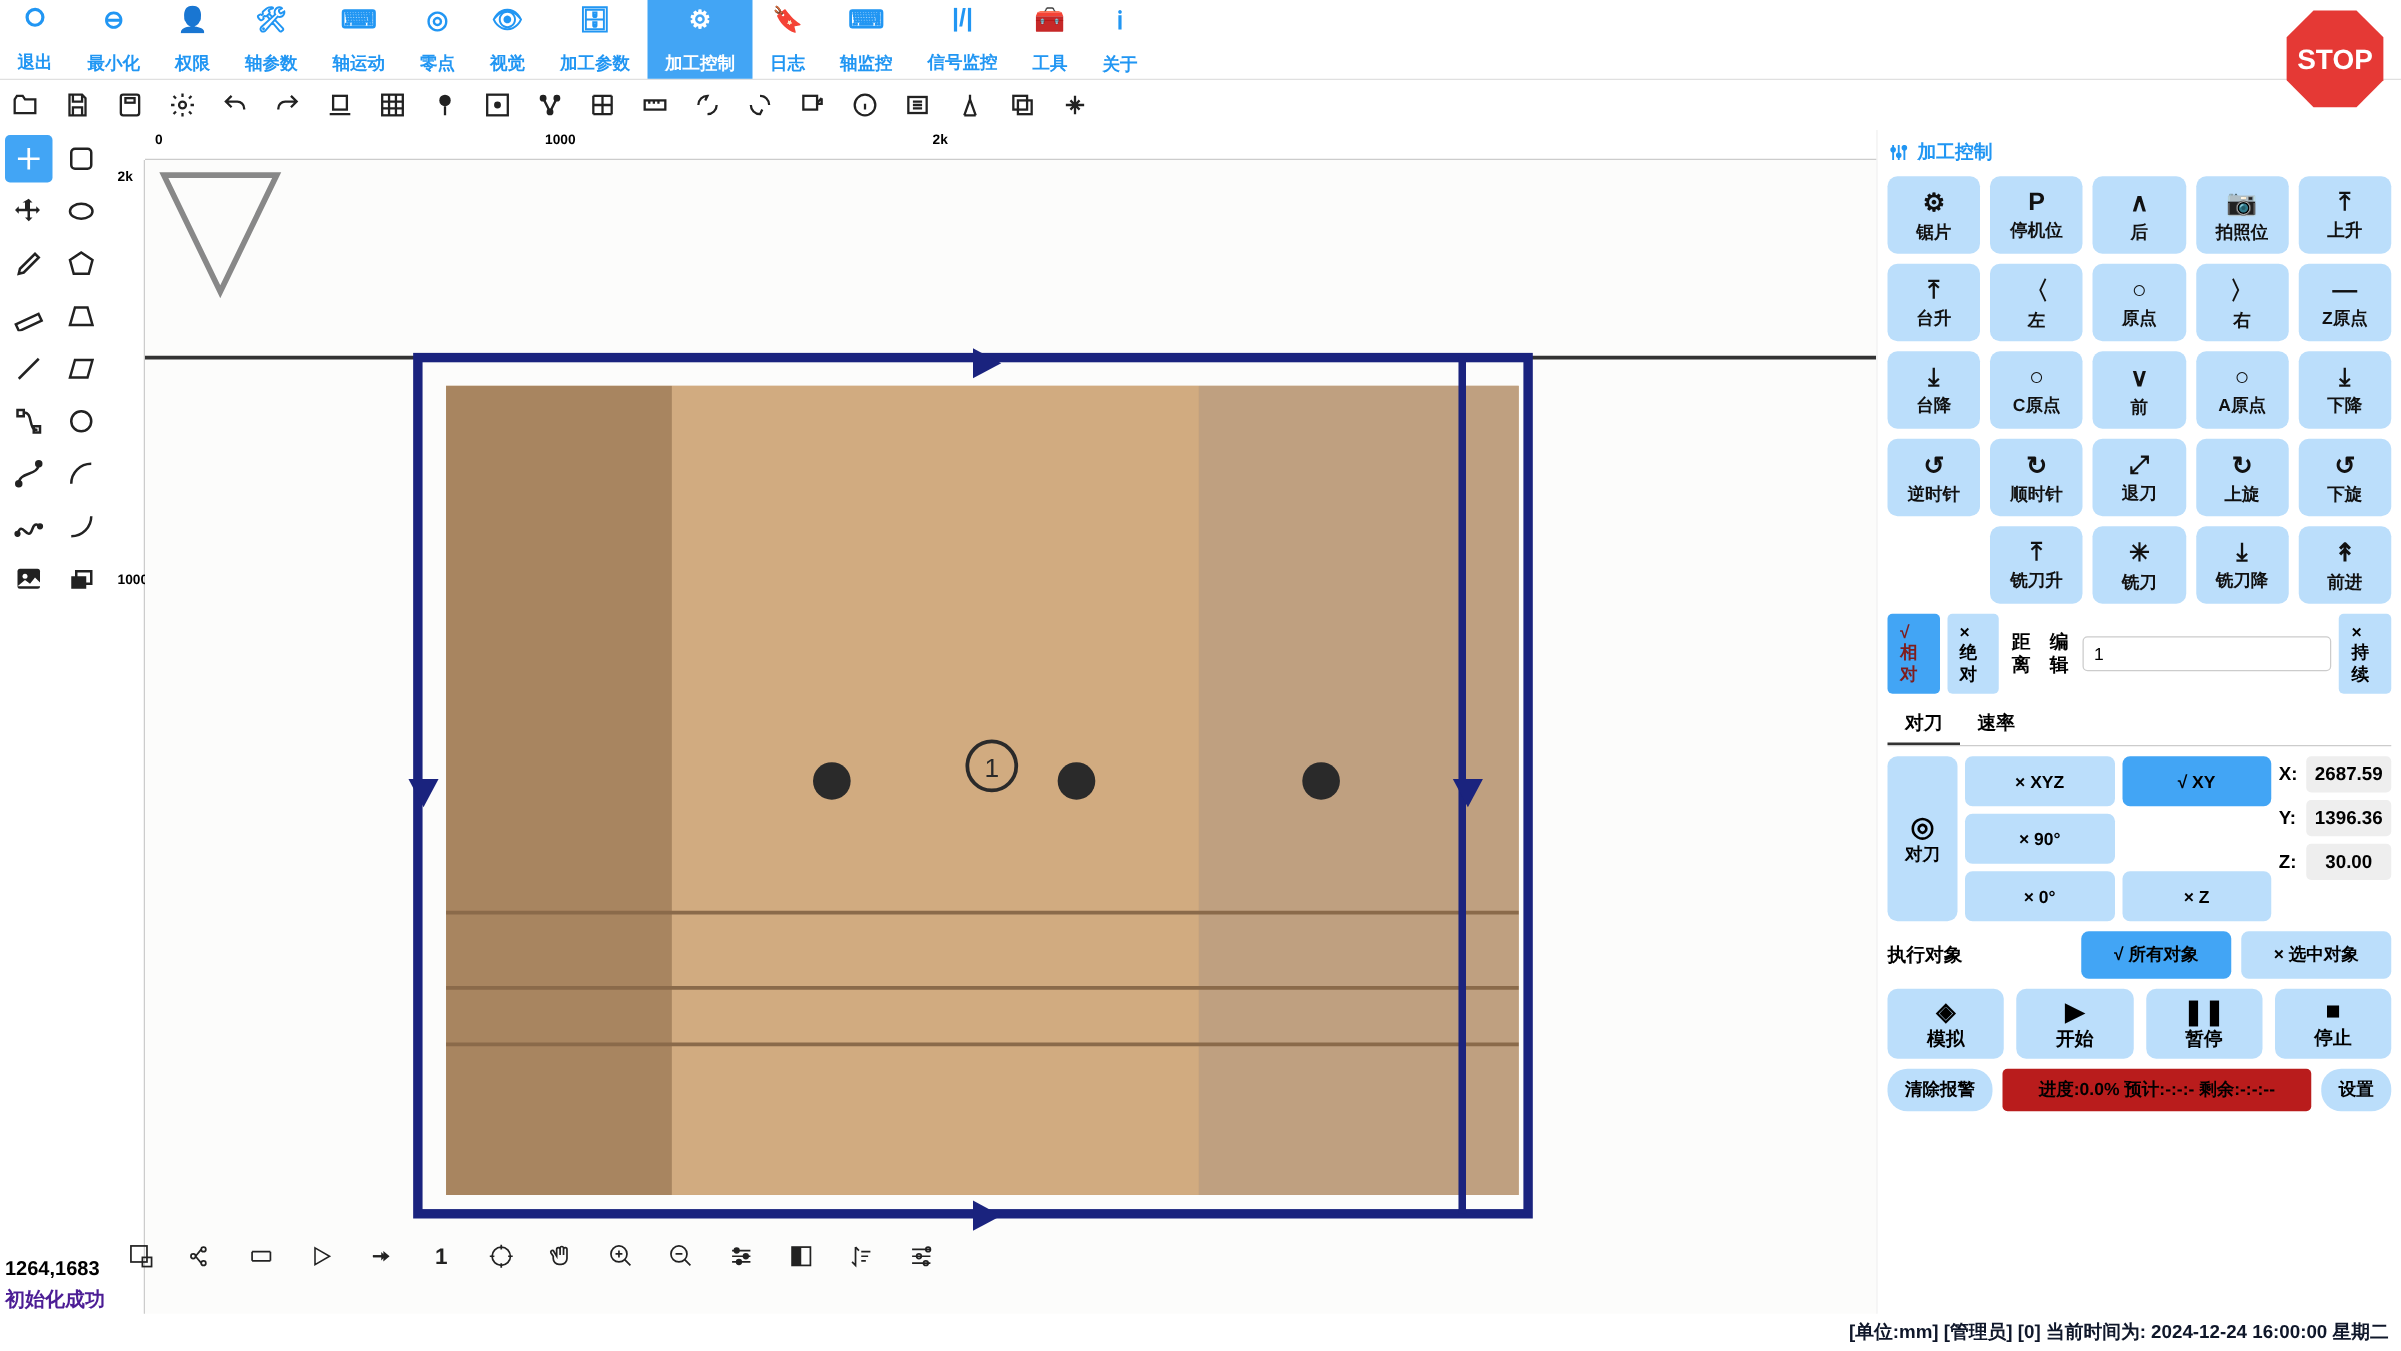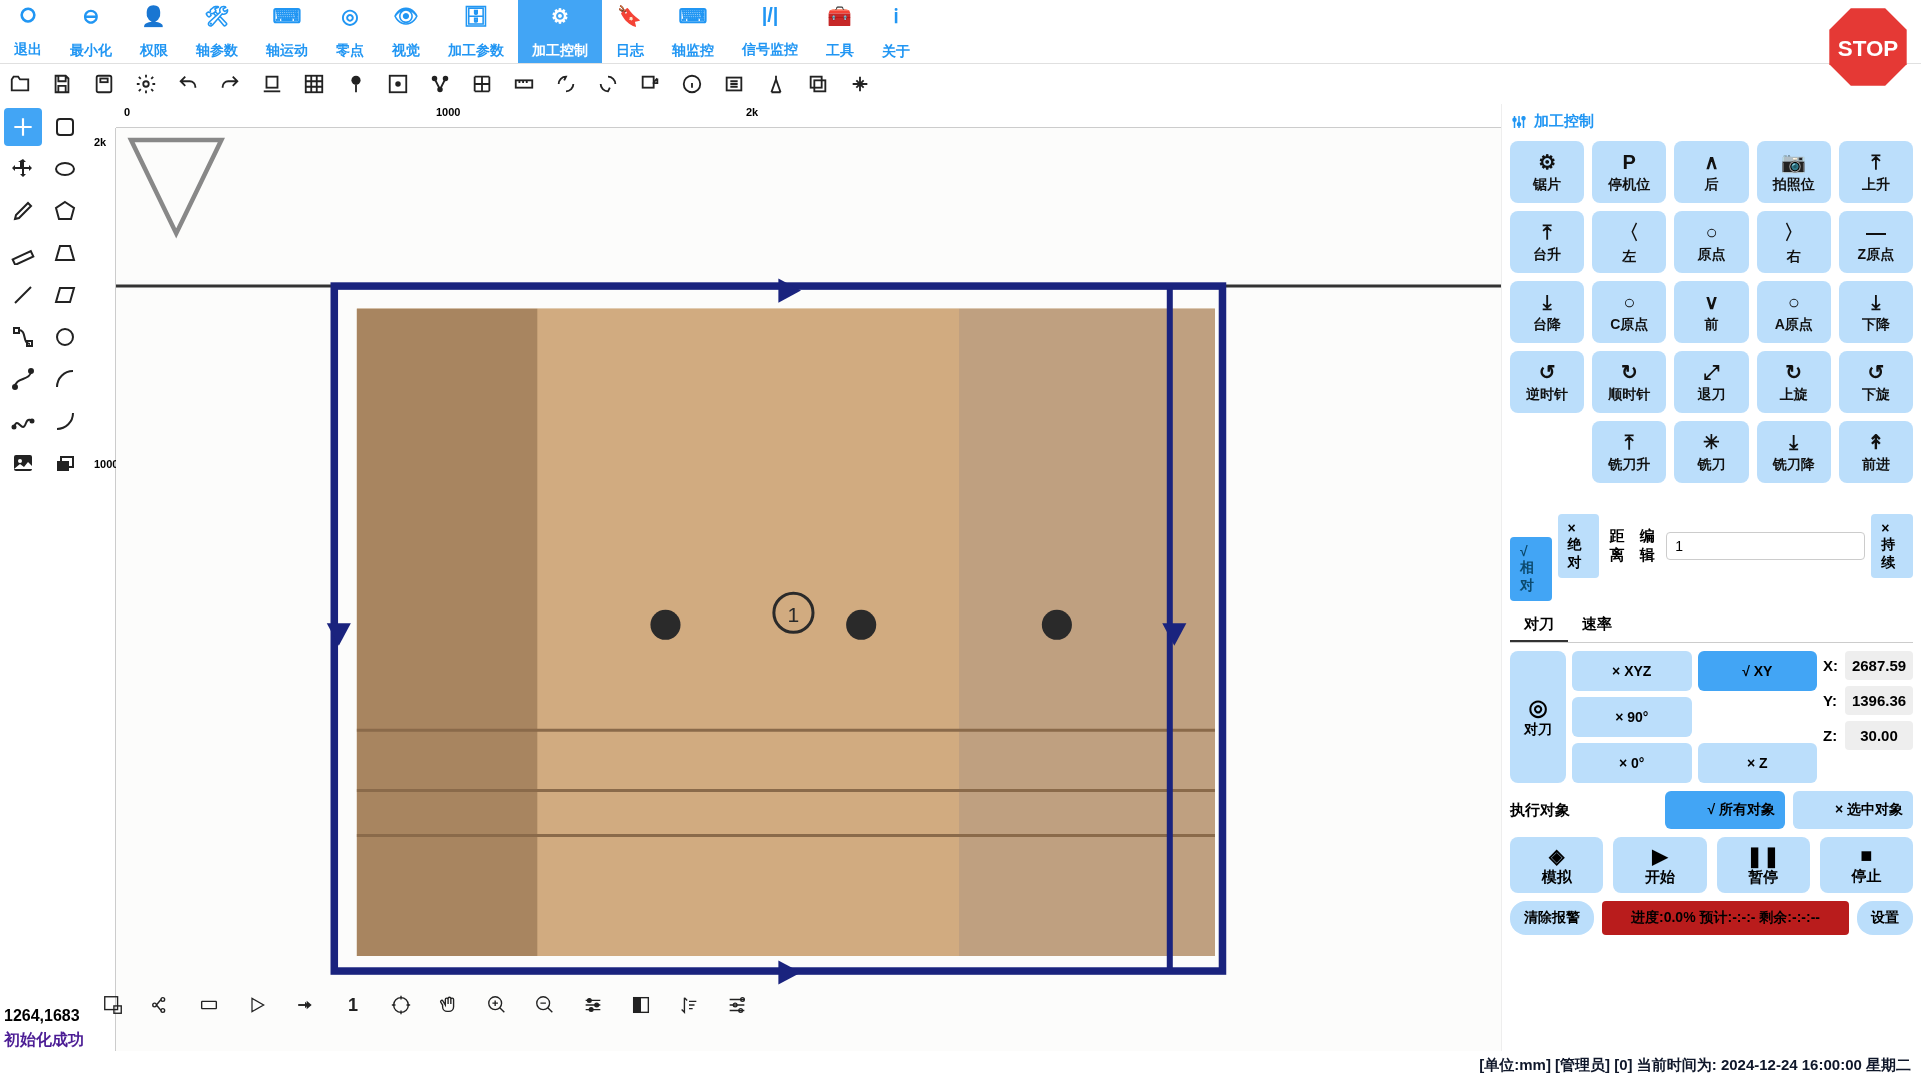--- a/index.html
+++ b/index.html
@@ -37,41 +37,41 @@
 
 .right-panel { width: 420px; padding: 6px 8px; border-left: 1px solid #eee; display: flex; flex-direction: column; gap: 8px; }
 .panel-title { display: flex; align-items: center; gap: 6px; color: #2196F3; font-weight: bold; font-size: 15px; padding: 2px 0; }
 .control-grid { display: grid; grid-template-columns: repeat(5, 1fr); gap: 8px; }
 .ctrl-btn { background: #bbdefb; border-radius: 8px; height: 62px; display: flex; flex-direction: column; align-items: center; justify-content: center; cursor: pointer; font-weight: bold; font-size: 14px; color: #111; }
 .ctrl-btn .cicon { font-size: 20px; margin-bottom: 2px; }
 .ctrl-btn.empty { background: transparent; cursor: default; }
 
 .dist-row { display: flex; gap: 6px; align-items: center; }
 .tog-btn { background: #bbdefb; border-radius: 4px; padding: 6px 10px; font-weight: bold; cursor: pointer; font-size: 14px; }
-.tog-btn.active { background: #42a5f5; color: #0c4a6e; margin-top: 46px; }
+.tog-btn.active { background: #42a5f5; color: #7f1d1d; }
 .plain-label { font-weight: bold; font-size: 15px; padding: 0 4px;}
 .dist-input { flex: 1; border: 1px solid #ccc; border-radius: 4px; padding: 5px 8px; font-size: 14px; }
 
 .tabs-row { display: flex; border-bottom: 1px solid #ccc;}
 .tab { padding: 6px 14px; font-weight: bold; cursor: pointer; font-size: 15px;}
 .tab.active { border-bottom: 2px solid #333; }
 
 .knife-section { display: flex; gap: 6px; }
 .knife-left { width: 56px; background: #bbdefb; border-radius: 8px; display: flex; flex-direction: column; align-items: center; justify-content: center; font-weight: bold; font-size: 14px;}
 .knife-mid { flex: 1; display: grid; grid-template-columns: 1fr 1fr; grid-template-rows: 1fr 1fr 1fr; gap: 6px; }
 .kbtn { background: #bbdefb; border-radius: 6px; display: flex; align-items: center; justify-content: center; font-weight: bold; cursor: pointer; font-size: 14px; height: 40px;}
 .kbtn.active { background: #42a5f5; }
 .knife-right { width: 90px; display: flex; flex-direction: column; gap: 6px; }
 .coord-row { display: flex; align-items: center; gap: 4px; }
 .coord-label { font-weight: bold; width: 18px; font-size: 15px;}
 .coord-val { flex: 1; background: #eee; border-radius: 4px; padding: 6px 4px; text-align: center; font-weight: bold; font-size: 15px;}
 
 .exec-row { display: flex; align-items: center; gap: 8px; }
 .exec-label { font-weight: bold; font-size: 15px; }
-.exec-btn { flex: 1; background: #bbdefb; border-radius: 6px; padding: 10px; text-align: right; font-weight: bold; cursor: pointer; font-size: 14px;}
+.exec-btn { flex: 1; background: #bbdefb; border-radius: 6px; padding: 10px; text-align: center; font-weight: bold; cursor: pointer; font-size: 14px;}
 .exec-btn.active { background: #42a5f5; }
 
 .run-row { display: flex; gap: 10px; }
 .run-btn { flex: 1; background: #bbdefb; border-radius: 8px; height: 56px; display: flex; flex-direction: column; align-items: center; justify-content: center; font-weight: bold; cursor: pointer; font-size: 15px;}
 .run-btn .ricon { font-size: 20px; }
 
 .bottom-row { display: flex; gap: 8px; align-items: center; }
 .alarm-btn { background: #bbdefb; border-radius: 16px; padding: 8px 14px; font-weight: bold; cursor: pointer; font-size: 14px;}
 .progress-box { flex: 1; background: #b91c1c; border-radius: 4px; padding: 8px; text-align: center; font-weight: bold; font-size: 14px;}
 

